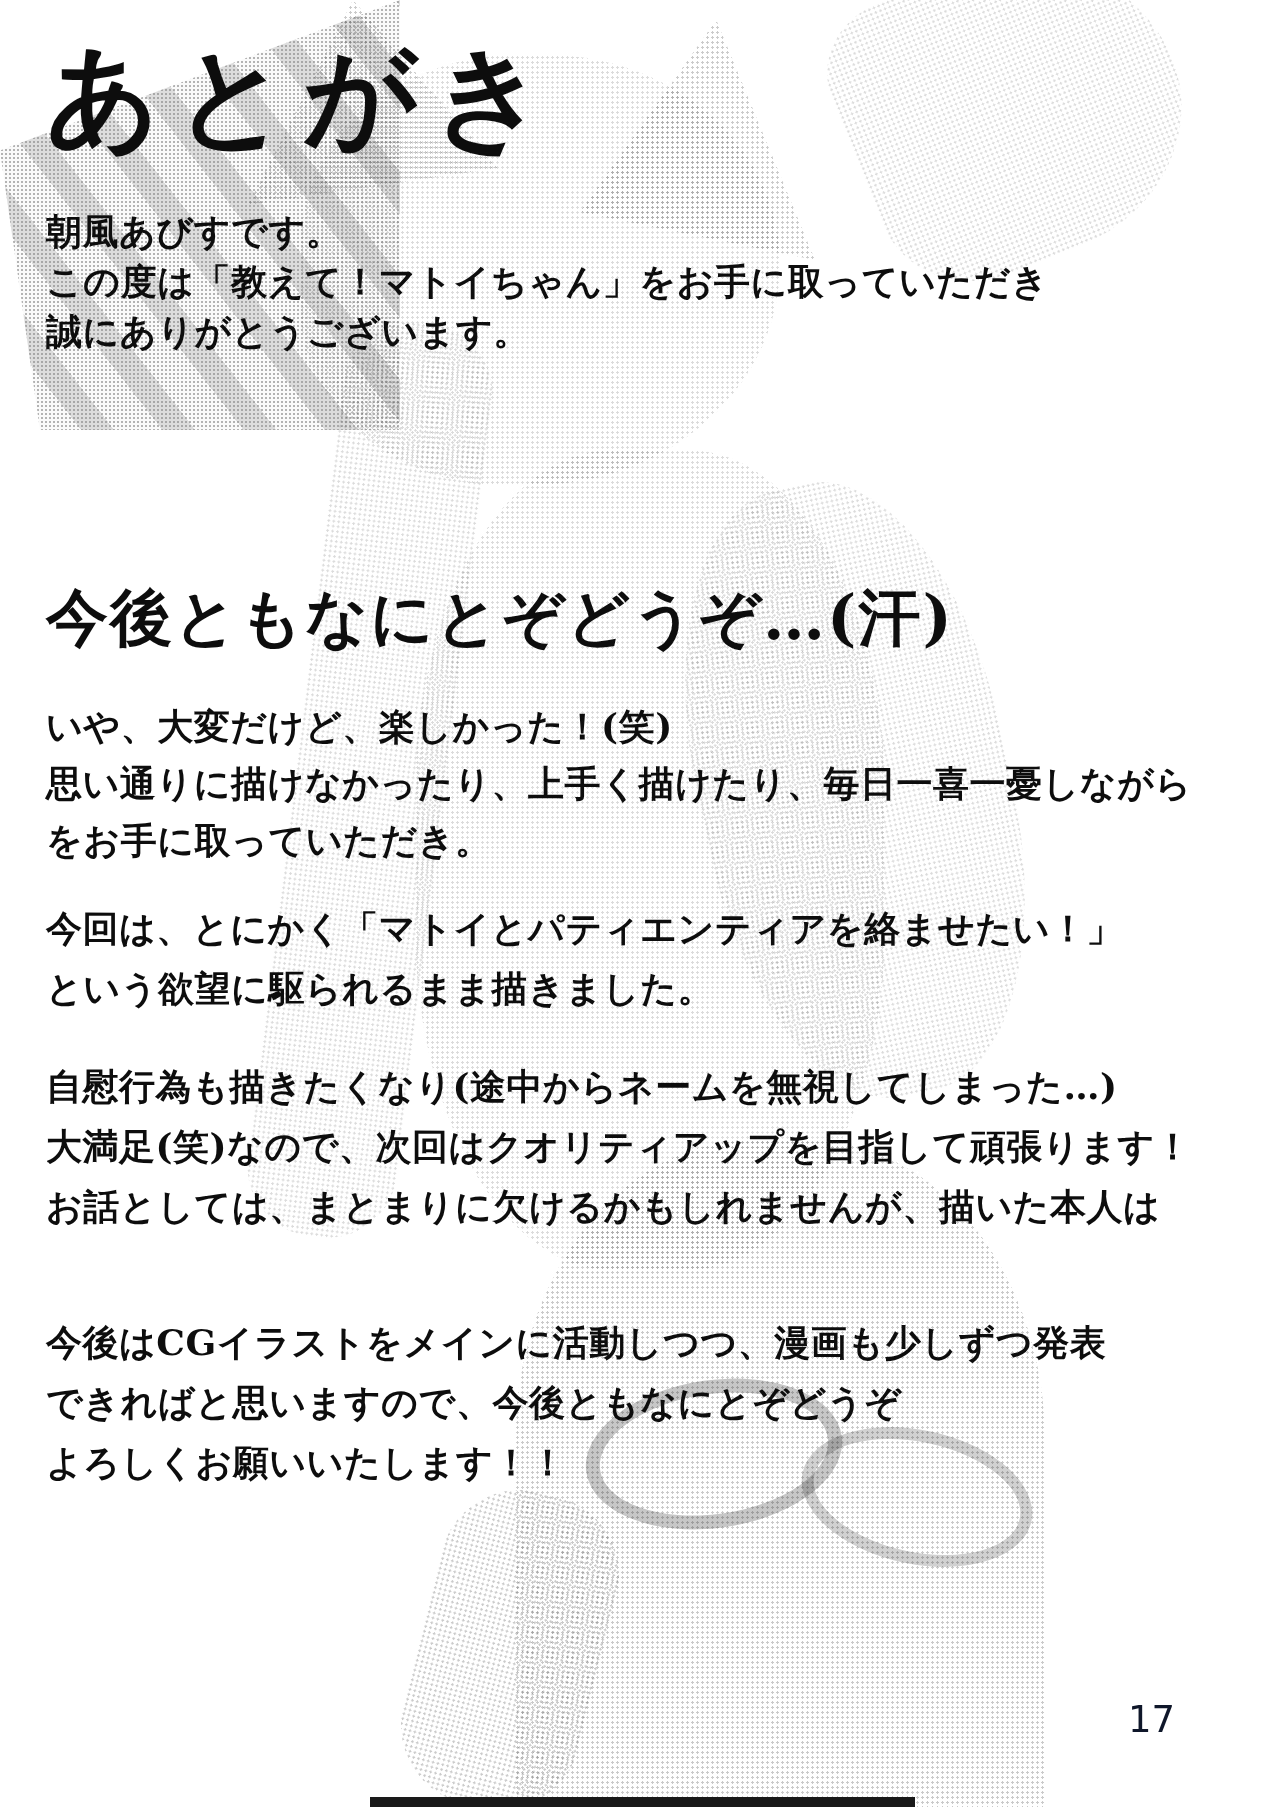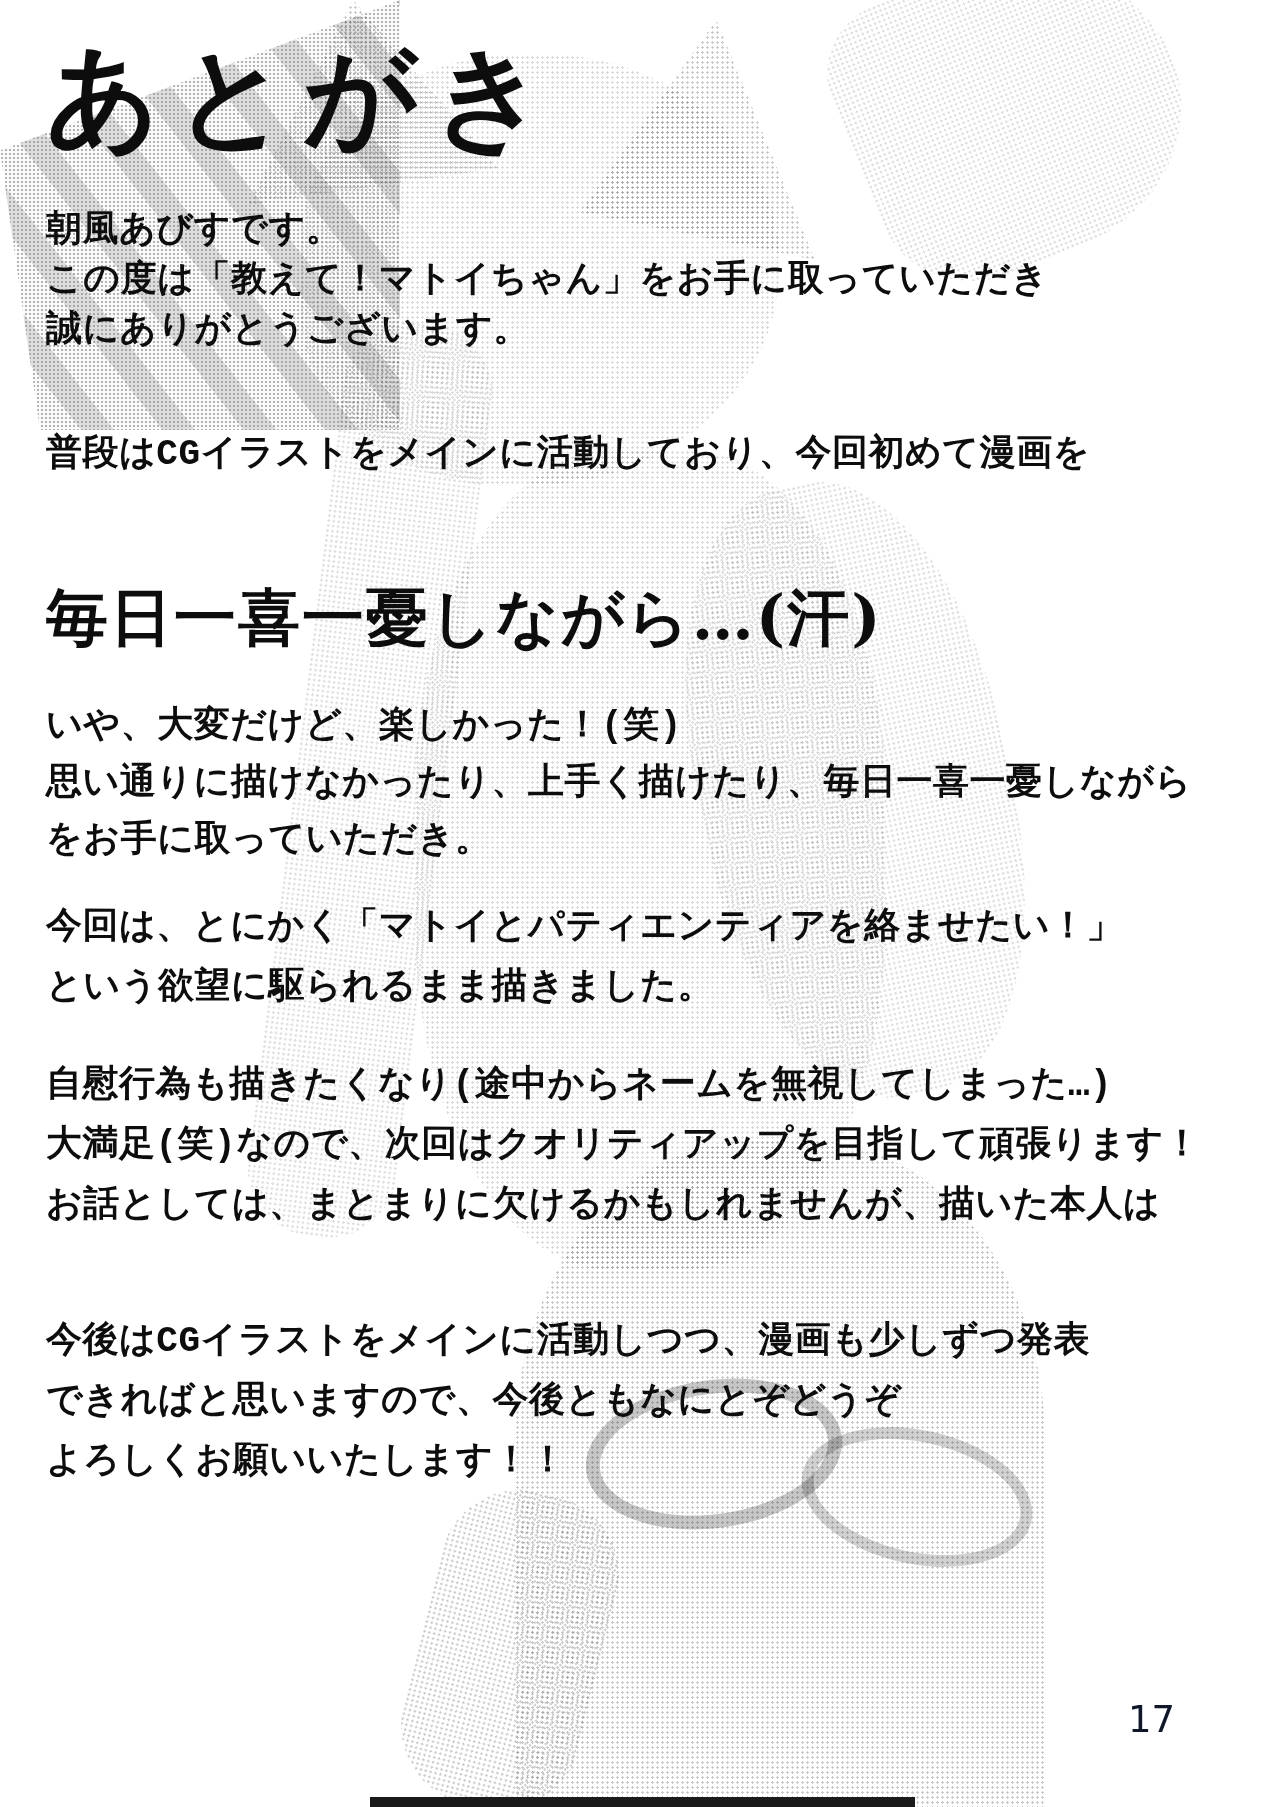--- a/index.html
+++ b/index.html
@@ -57,21 +57,21 @@
   .scan-edge { position: absolute; left: 370px; bottom: 0; width: 545px; height: 10px;
     background: #1a1a1a; }
 
   
   .content { position: relative; z-index: 2; }
   .title {
     position: absolute; left: 46px; top: 22px;
     font-size: 112px; font-weight: 700; letter-spacing: 14px;
   }
   .para { position: absolute; left: 46px; font-size: 36px; font-weight: 600;
-    letter-spacing: 0.5px; white-space: nowrap; font-family: Liberation Mono, monospace; }
+    letter-spacing: 0.5px; white-space: nowrap; }
   .para .line { display: block; }
   .p-opening { top: 206px; }  .p-opening .line { line-height: 50px; }
   .p-cg      { top: 424px; }  .p-cg .line      { line-height: 61px; }
   .emphasis {
     position: absolute; left: 46px; top: 576px;
     font-size: 62px; font-weight: 700; letter-spacing: 2px; white-space: nowrap;
   }
   .p-enjoyed { top: 698px; }  .p-enjoyed .line { line-height: 57px; }
   .p-desire  { top: 898px; }  .p-desire .line  { line-height: 60px; }
   .p-story   { top: 1056px; } .p-story .line   { line-height: 60px; }
@@ -107,24 +107,23 @@
 
     <div class="title">あとがき</div>
 
     <div class="para p-opening">
       <span class="line">朝風あびすです。</span>
       <span class="line">この度は「教えて！マトイちゃん」をお手に取っていただき</span>
       <span class="line">誠にありがとうございます。</span>
     </div>
 
     <div class="para p-cg">
-      <span class="line">普段はCGイラストをメインに活動しており、今回初めて漫画を</span>
     </div>
 
-    <div class="emphasis">毎日一喜一憂しながら…(汗)</div>
+    <div class="emphasis">今後ともなにとぞどうぞ…(汗)</div>
 
     <div class="para p-enjoyed">
       <span class="line">いや、大変だけど、楽しかった！(笑)</span>
       <span class="line">思い通りに描けなかったり、上手く描けたり、毎日一喜一憂しながら</span>
       <span class="line">をお手に取っていただき。</span>
     </div>
 
     <div class="para p-desire">
       <span class="line">今回は、とにかく「マトイとパティエンティアを絡ませたい！」</span>
       <span class="line">という欲望に駆られるまま描きました。</span>

